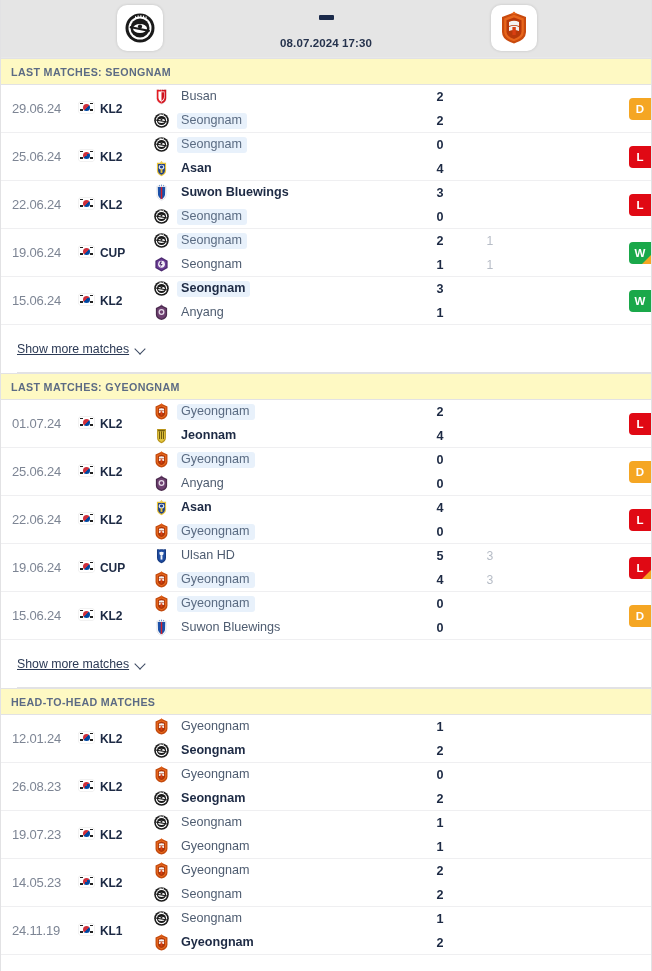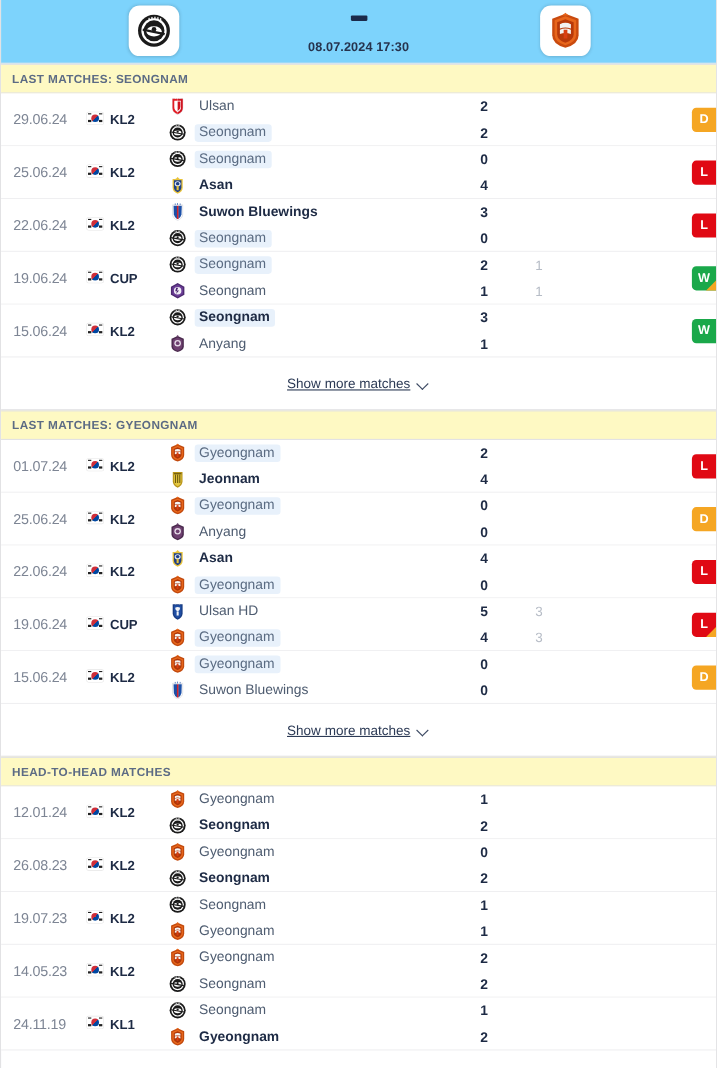--- a/index.html
+++ b/index.html
@@ -18,21 +18,21 @@
     position: relative;
     overflow: hidden;
   }
 
   
   .header {
     height: 58px;
     display: flex;
     align-items: center;
     position: relative;
-    background: #7dd3fc;
+    background: #e5e5e5;
     border-bottom: 1px solid #e8e8ea;
   }
   .team-logo-box {
     width: 46px; height: 46px;
     border-radius: 10px;
     background: #fff;
     box-shadow: 0 0 3px rgba(0,0,0,0.16);
     display: flex; align-items: center; justify-content: center;
     position: absolute; top: 5px;
   }
@@ -206,23 +206,24 @@
     position: absolute;
     right: -1px; bottom: -1px;
     width: 0; height: 0;
     border-left: 11px solid transparent;
     border-bottom: 11px solid #f5a623;
   }
 
   
   .show-more-wrap {
     height: 48px;
-    display: flex; align-items: center; justify-content: center;
+    display: flex; align-items: center; justify-content: flex-start;
     background: #fff;
     border-bottom: 1px solid #e2e2e4;
+    margin-left: 16px;
   }
   .show-more {
     display: flex; align-items: center; gap: 7px;
     font-size: 12.3px;
     color: #2c3a55;
     cursor: pointer;
   }
   .show-more .label { text-decoration: underline; }
   .chev {
     width: 11px; height: 7px;
@@ -300,21 +301,21 @@
       <path d="M9 2 L15.5 2 L15.5 12 Q15.5 16.6 10 18.6 L10 2 Z" fill="#d0131f"></path>
       <path d="M4.5 2 L10 2 L10 18.6 Q4.5 16.6 4.5 12 Z" fill="#e31c24"></path>
       <path d="M6.4 4.2 L13.6 4.2 L13.6 10.8 Q13.6 14.6 10 16.2 Q6.4 14.6 6.4 10.8 Z" fill="#fff"></path>
       <path d="M10 5 L13 5 L13 10.6 Q13 13.8 10 15.2 Z" fill="#d0131f"></path>
       <g fill="#fff">
                   <rect x="7.1" y="0.6" width="0.7" height="1.5"></rect>
                   <rect x="9.6" y="0.2" width="0.7" height="1.8"></rect>
                   <rect x="12.1" y="0.6" width="0.7" height="1.5"></rect>
                 </g>
               </svg></span>
-            <span class="team-name">Ulsan</span>
+            <span class="team-name">Busan</span>
           </div>
           <div class="team-line">
             <span class="crest"><svg viewBox="0 0 20 20" width="17" height="17">
       <circle cx="10" cy="10" r="8.6" fill="#1a1a1a"></circle>
       <circle cx="10" cy="10" r="6.7" fill="#fff"></circle>
       <circle cx="10" cy="10" r="5.4" fill="#1a1a1a"></circle>
       <ellipse cx="10" cy="10.4" rx="4" ry="2.6" fill="#fff"></ellipse>
       <path d="M3.2 8.8 L16.8 11.2 L16.4 12.4 L2.8 10 Z" fill="#1a1a1a"></path>
       <circle cx="10" cy="9.1" r="1.2" fill="#1a1a1a"></circle>
       <g fill="#fff">

